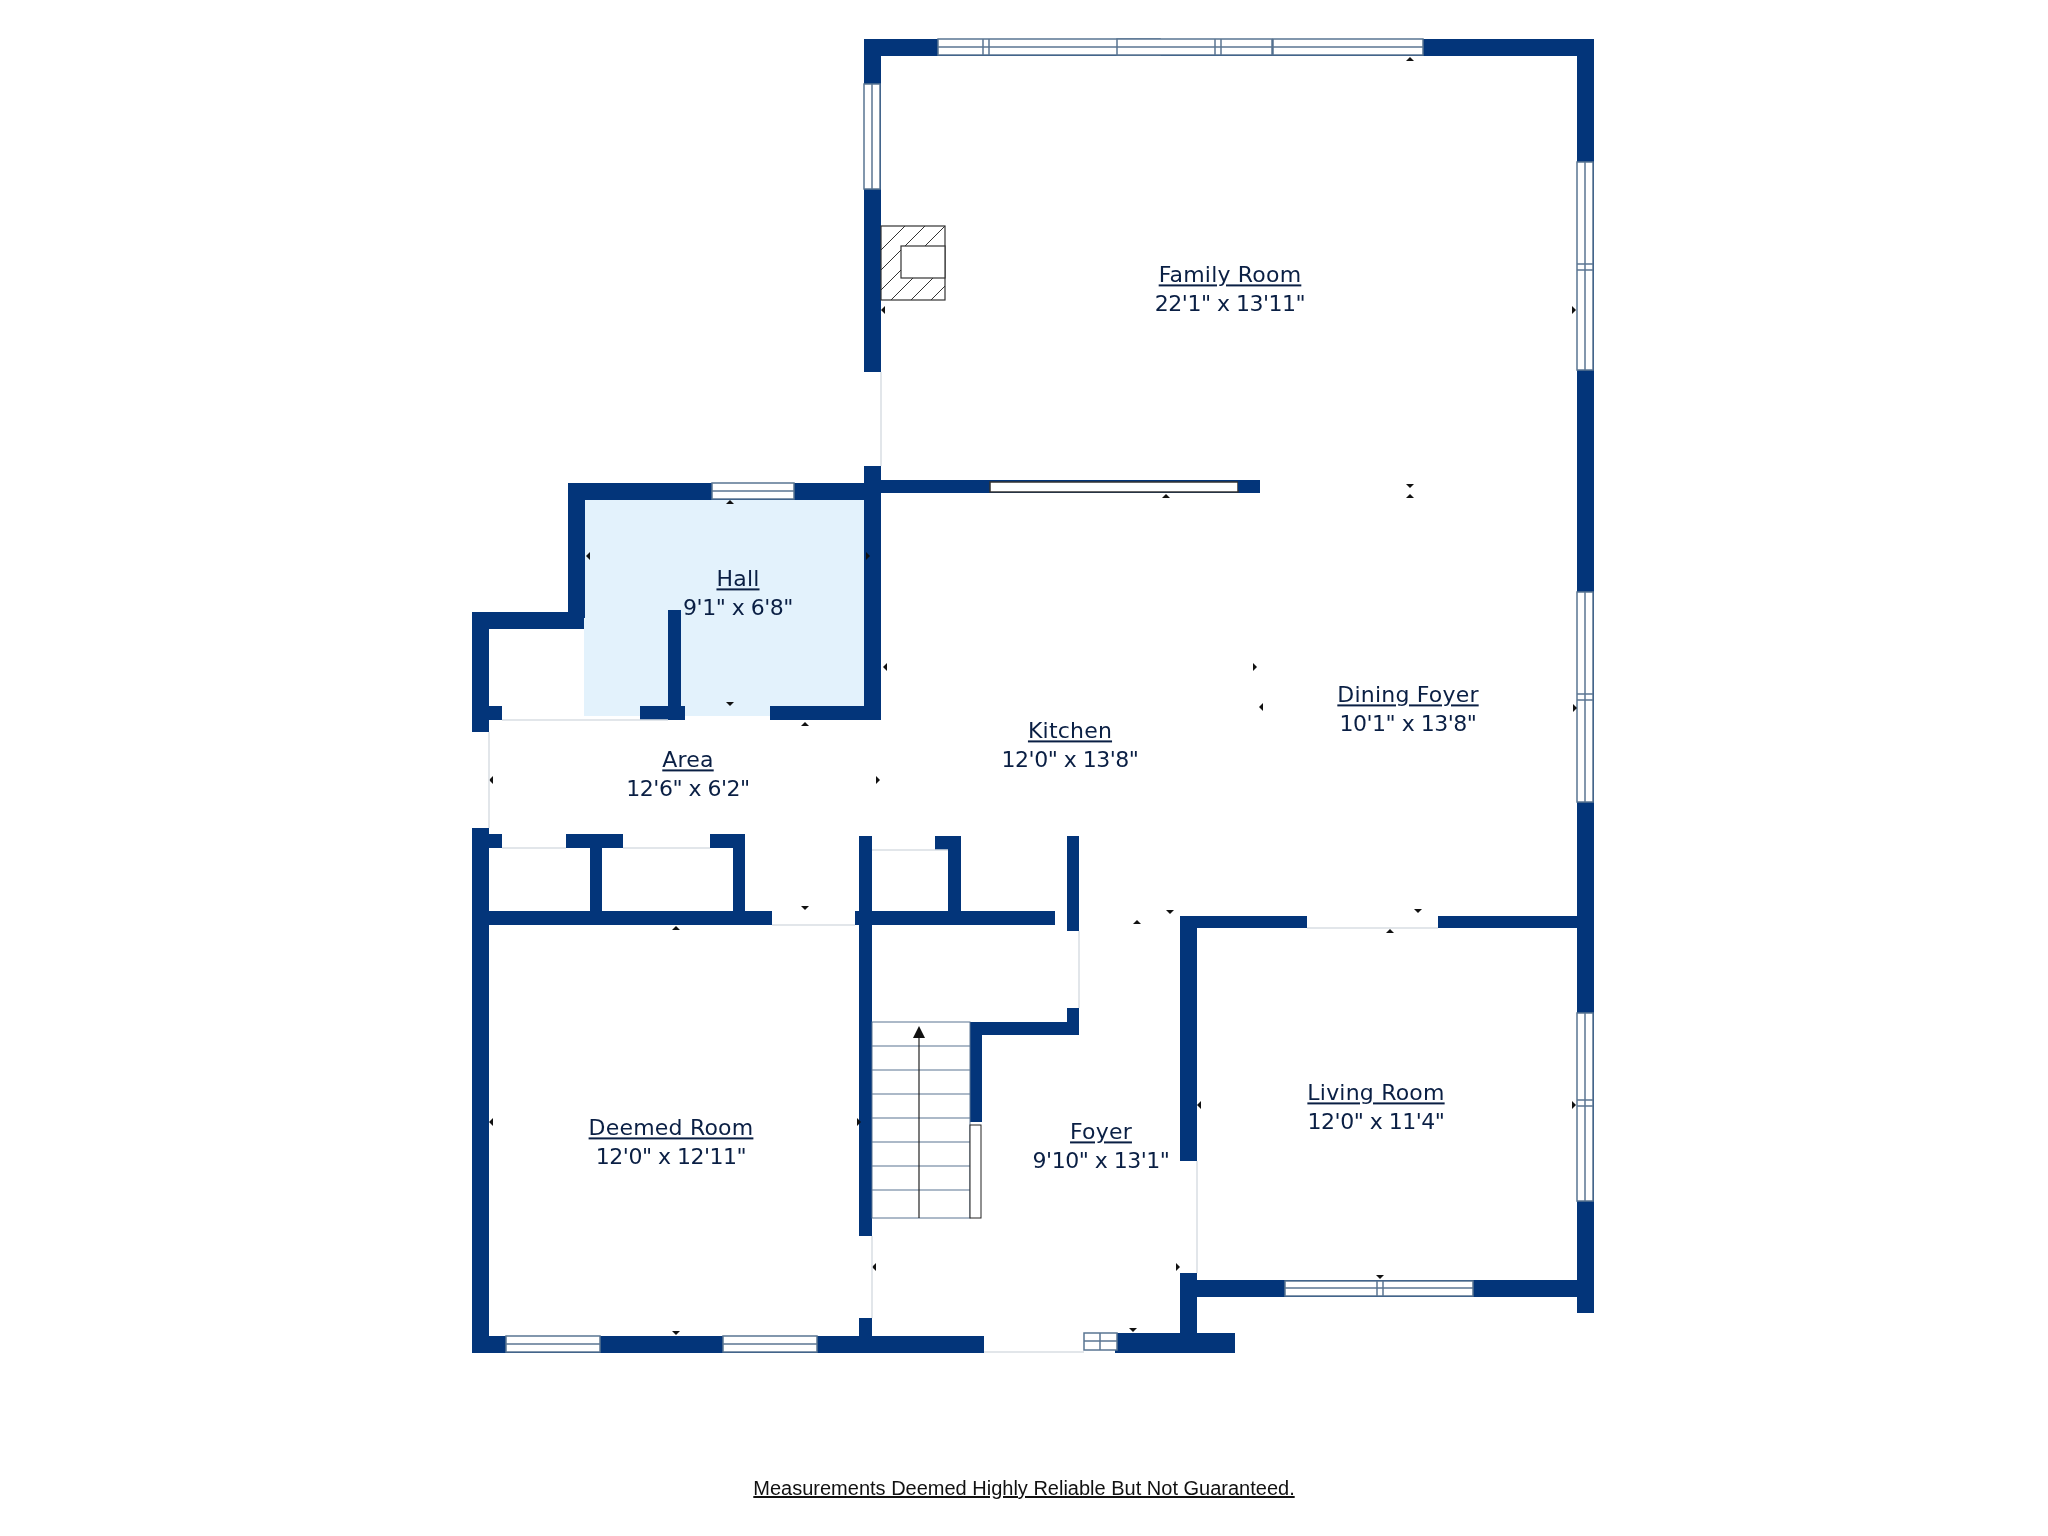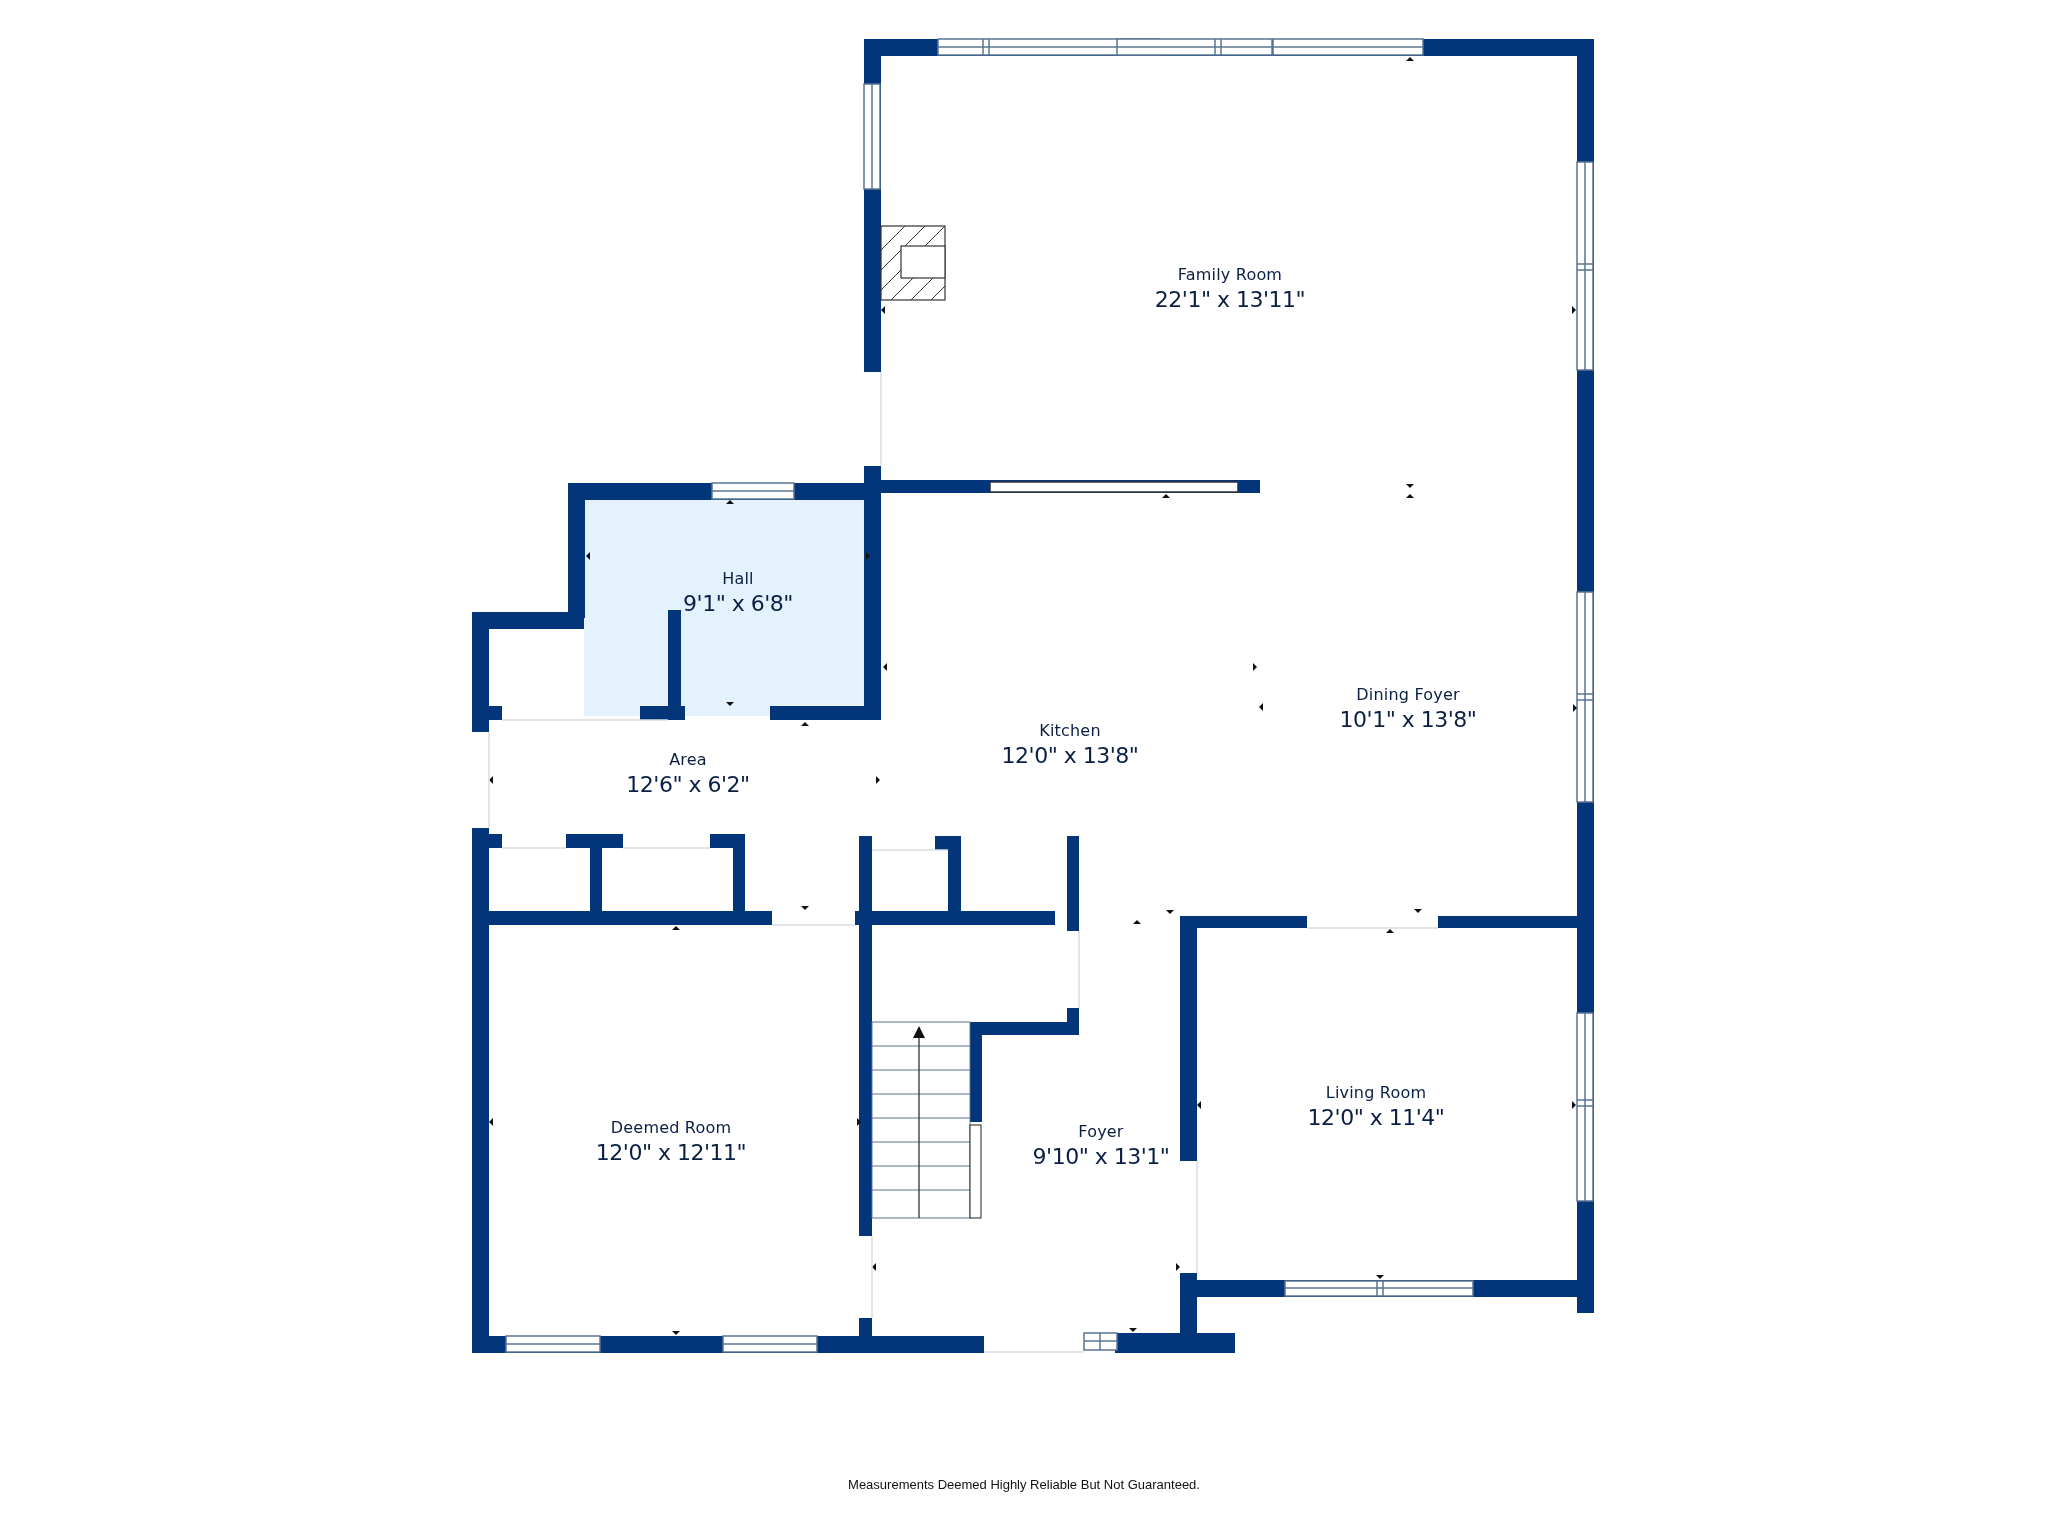--- a/index.html
+++ b/index.html
@@ -4,23 +4,23 @@
 <style>
   html, body { margin: 0; padding: 0; background: #ffffff; }
   body { width: 2048px; height: 1536px; position: relative; overflow: hidden; font-family: "DejaVu Sans", sans-serif; }
   #plan { position: absolute; left: 0; top: 0; width: 2048px; height: 1536px; }
   .wall { fill: #03357a; }
   .win { fill: #ffffff; stroke: #5a7592; stroke-width: 1.5; }
   .winline { stroke: #5a7592; stroke-width: 1.5; }
   .thin { stroke: #d9dee3; stroke-width: 1.5; }
   .marker { fill: #111111; }
   .room-label { position: absolute; transform: translate(-50%, -50%); text-align: center; color: #0a1f44; line-height: 1.3; white-space: nowrap; }
-  .room-name { font-size: 16px; font-family: "DejaVu Sans", sans-serif; letter-spacing: 0.2px; }
+  .room-name { font-size: 22px; font-family: "DejaVu Sans", sans-serif; letter-spacing: 0.2px; text-decoration: underline; }
   .room-dim { font-size: 22px; font-family: "DejaVu Sans", sans-serif; letter-spacing: -0.5px; }
-  .disclaimer { position: absolute; left: 0; width: 2048px; top: 1477px; text-align: center; font-size: 13px; color: #111; font-family: "Liberation Sans", sans-serif; }
+  .disclaimer { position: absolute; left: 0; width: 2048px; top: 1477px; text-align: center; font-size: 20px; color: #111; font-family: "Liberation Sans", sans-serif; text-decoration: underline; }
 </style>
 </head>
 <body>
 
 <svg id="plan" viewBox="0 0 2048 1536" xmlns="http://www.w3.org/2000/svg">
 
   <rect x="584" y="498" width="288" height="218" fill="#e3f2fc"></rect>
   <rect x="584" y="498" width="90" height="120" fill="#e3f2fc"></rect>
 
   <g>

